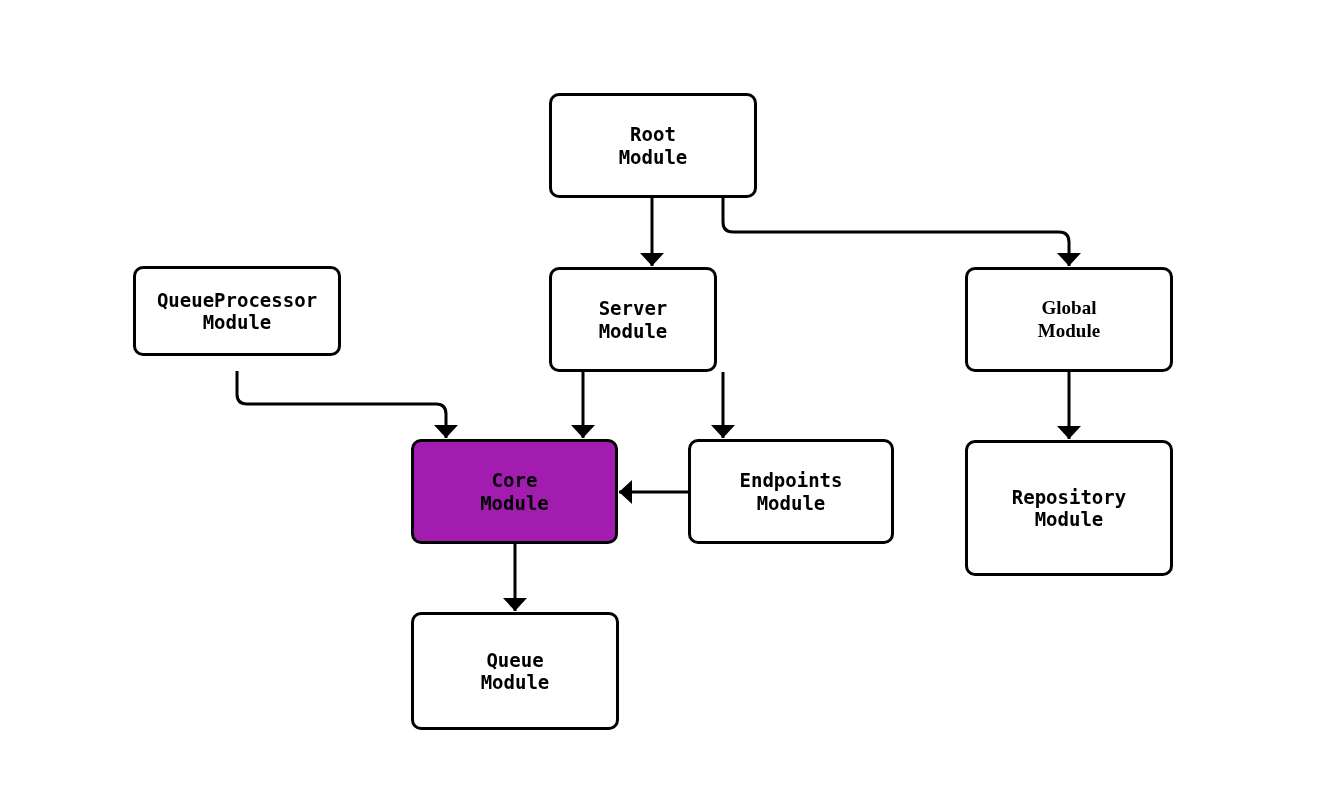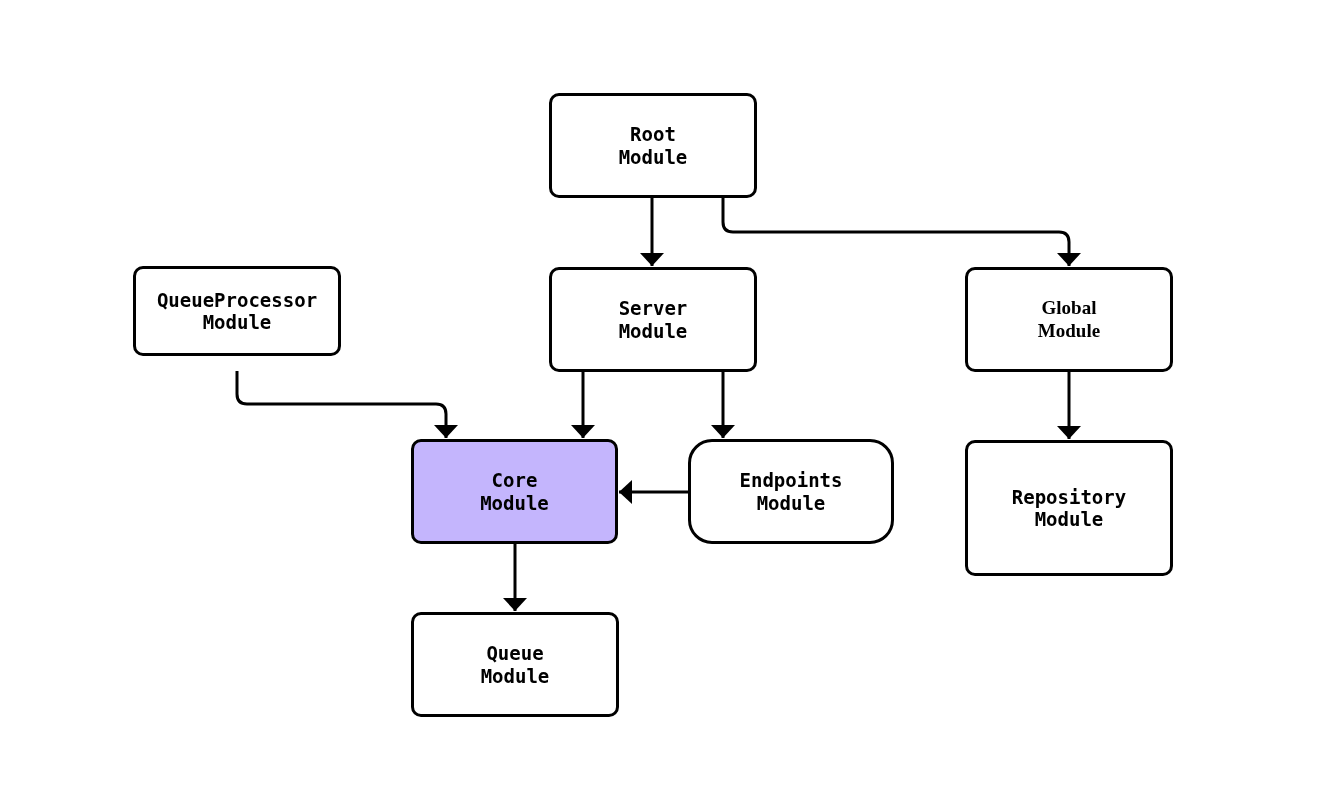--- a/index.html
+++ b/index.html
@@ -49,25 +49,25 @@
       <path d="M583,372 L583,438" fill="none" stroke="#000000" stroke-width="3" marker-end="url(#arrowhead)"></path>
       <path d="M723,372 L723,438" fill="none" stroke="#000000" stroke-width="3" marker-end="url(#arrowhead)"></path>
       <path d="M688,492 L619,492" fill="none" stroke="#000000" stroke-width="3" marker-end="url(#arrowhead)"></path>
       <path d="M515,544 L515,611" fill="none" stroke="#000000" stroke-width="3" marker-end="url(#arrowhead)"></path>
       <path d="M1069,372 L1069,439" fill="none" stroke="#000000" stroke-width="3" marker-end="url(#arrowhead)"></path>
     </svg>
 <div class="node" style="left: 549px; top: 93px; width: 208px; height: 105px; background: rgb(255, 255, 255); border-color: rgb(0, 0, 0);"><span>Root
 Module</span></div>
     <div class="node" style="left: 133px; top: 266px; width: 208px; height: 90px; background: rgb(255, 255, 255); border-color: rgb(0, 0, 0);"><span>QueueProcessor
 Module</span></div>
-    <div class="node" style="left: 549px; top: 267px; width: 208px; height: 105px; background: rgb(255, 255, 255); border-color: rgb(0, 0, 0);"><span>Server
+    <div class="node" style="left: 549px; top: 267px; width: 168px; height: 105px; background: rgb(255, 255, 255); border-color: rgb(0, 0, 0);"><span>Server
 Module</span></div>
     <div class="node" style="left: 965px; top: 267px; width: 208px; height: 105px; background: rgb(255, 255, 255); border-color: rgb(0, 0, 0); font-family: Liberation Serif, serif;"><span>Global
 Module</span></div>
-    <div class="node" style="left: 411px; top: 439px; width: 207px; height: 105px; background: #c4b5fd; border-color: rgb(0, 0, 0);"><span>Core
+    <div class="node" style="left: 411px; top: 439px; width: 207px; height: 105px; background: #a21caf; border-color: rgb(0, 0, 0);"><span>Core
 Module</span></div>
-    <div class="node" style="left: 688px; top: 439px; width: 206px; height: 105px; background: rgb(255, 255, 255); border-color: rgb(0, 0, 0); border-radius: 24px;"><span>Endpoints
+    <div class="node" style="left: 688px; top: 439px; width: 206px; height: 105px; background: rgb(255, 255, 255); border-color: rgb(0, 0, 0);"><span>Endpoints
 Module</span></div>
     <div class="node" style="left: 965px; top: 440px; width: 208px; height: 136px; background: rgb(255, 255, 255); border-color: rgb(0, 0, 0);"><span>Repository
 Module</span></div>
-    <div class="node" style="left: 411px; top: 612px; width: 208px; height: 105px; background: rgb(255, 255, 255); border-color: rgb(0, 0, 0);"><span>Queue
+    <div class="node" style="left: 411px; top: 612px; width: 208px; height: 118px; background: rgb(255, 255, 255); border-color: rgb(0, 0, 0);"><span>Queue
 Module</span></div>
   </div>
 
 </body></html>

